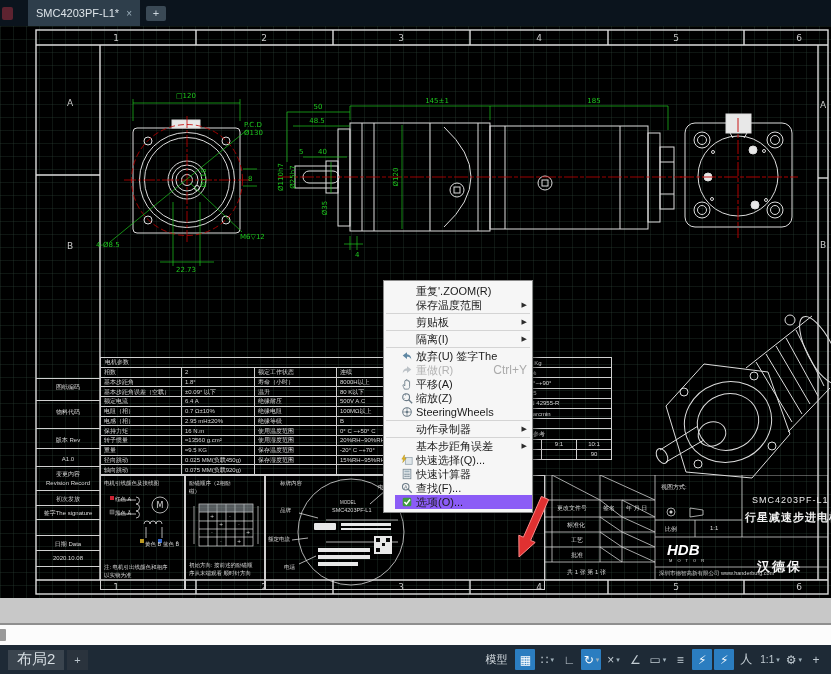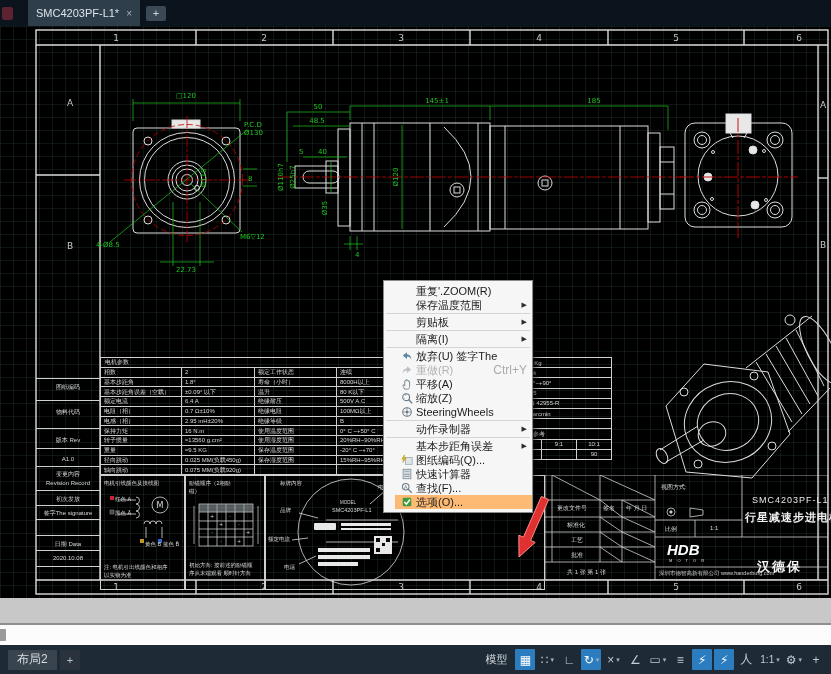--- a/index.html
+++ b/index.html
@@ -64,41 +64,41 @@
   .tb-logo { font-size:15px; font-weight:bold; font-style:italic; color:#fff; letter-spacing:0; }
   .tb-motor { font-size:4px; letter-spacing:2px; color:#ddd; }
   .tb-brand { font-size:13px; font-weight:bold; color:#f2f2f2; letter-spacing:2px; }
   .tb-co { font-size:5.5px; color:#cfcfcf; }
 
   
   .context-menu { position:absolute; left:383px; top:254px; width:150px; background:#f6f6f6;
     border:1px solid #8a8a8a; box-shadow:3px 3px 7px rgba(0,0,0,.55); padding:3px 0;
     font-size:11px; color:#1b1b1b; z-index:10; }
   .menu-item { display:flex; align-items:center; height:14px; padding:0 5px 0 3px;margin-left:11px; }
-  .menu-item.hl { background:#fdba74;align-items:center; }
+  .menu-item.hl { background:#8b5cf6;align-items:center; }
   .menu-item.dis { color:#b3b3b3; }
   .mi-icon { flex:0 0 18px; height:12px; display:flex; align-items:center; justify-content:center; }
   .mi-icon svg { width:12px; height:12px; }
   .mi-label { flex:1; white-space:nowrap; overflow:hidden; }
   .mi-short { color:#ababab; font-size:12px; margin-left:6px; }
   .mi-arrow { font-size:7px; color:#2c2c2c; margin-left:4px; }
   .menu-sep { height:1px; background:#d4d4d4; margin:1px 2px; }
 
   .arrow-overlay { position:absolute; left:0; top:0; z-index:11; pointer-events:none; }
 
   
   .gray-band { position:absolute; left:0; top:598px; width:831px; height:27px; background:#c8c8c8;
     border-bottom:2px solid #8f8f8f; }
   .cmd-bar { position:absolute; left:0; top:625px; width:831px; height:20px; background:#fcfcfc; }
   .cmd-icon { position:absolute; left:-3px; top:4px; width:9px; height:12px; background:#9a9a9a; border-radius:1px; }
 
   .statusbar { position:absolute; left:0; top:645px; width:831px; height:29px; background:#1e2a36;
     display:flex; align-items:center; color:#c2ccd3; }
   .layout-tab { margin-left:8px; height:20px; padding:0 9px; background:#3a444e; color:#d6dde2;
-    font-size:12px; display:flex; align-items:center; }
+    font-size:15px; display:flex; align-items:center; }
   .layout-add { margin-left:3px; height:20px; padding:0 7px; background:#2a333d; color:#b9c3cb;
     font-size:11px; display:flex; align-items:center; }
   .sb-spacer { flex:1; }
   .model-btn { font-size:11px; color:#d5dbe0; padding:0 7px; }
   .sb-btn { min-width:20px; height:21px; margin:0 1px; display:flex; align-items:center;
     justify-content:center; font-size:12px; padding:0 2px; border-radius:1px; }
   .sb-btn.on { background:#2b7dc0; color:#fff; }
   .sb-btn.txt { font-size:10px; }
   .sb-caret { font-size:7px; color:#9fb0ba; margin-left:2px; }
 </style>
@@ -659,21 +659,21 @@
           <span class="mi-label">基本步距角误差</span>
           <span class="mi-arrow">▶</span>
         </div>
         <div class="menu-item">
           <span class="mi-icon">
             <svg viewBox="0 0 14 14">
               <rect x="5" y="4" width="8" height="8" fill="#dfe6ea" stroke="#8a9aa5" stroke-width=".8"></rect>
               <path d="M4 1 L1 6 L3 6 L2 10 L6 5 L4 5 Z" fill="#e8b71d" stroke="#a8840a" stroke-width=".5"></path>
             </svg>
           </span>
-          <span class="mi-label">图纸编码(Q)...</span>
+          <span class="mi-label">快速选择(Q)...</span>
         </div>
         <div class="menu-item">
           <span class="mi-icon">
             <svg viewBox="0 0 14 14">
               <rect x="2.5" y="1.5" width="9" height="11" fill="#e8edf0" stroke="#7d8d98" stroke-width="1"></rect>
               <rect x="4" y="3" width="6" height="2" fill="#9fb2bd"></rect>
               <rect x="4" y="6.5" width="1.6" height="1.6" fill="#7d8d98"></rect>
               <rect x="6.2" y="6.5" width="1.6" height="1.6" fill="#7d8d98"></rect>
               <rect x="8.4" y="6.5" width="1.6" height="1.6" fill="#7d8d98"></rect>
               <rect x="4" y="9" width="1.6" height="1.6" fill="#7d8d98"></rect>

